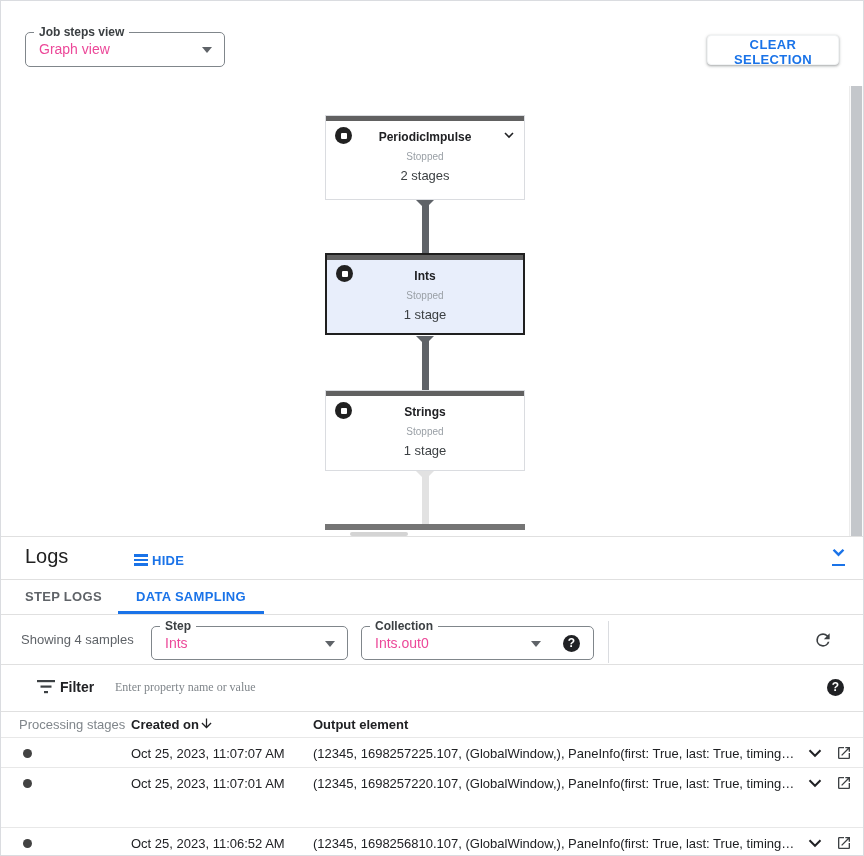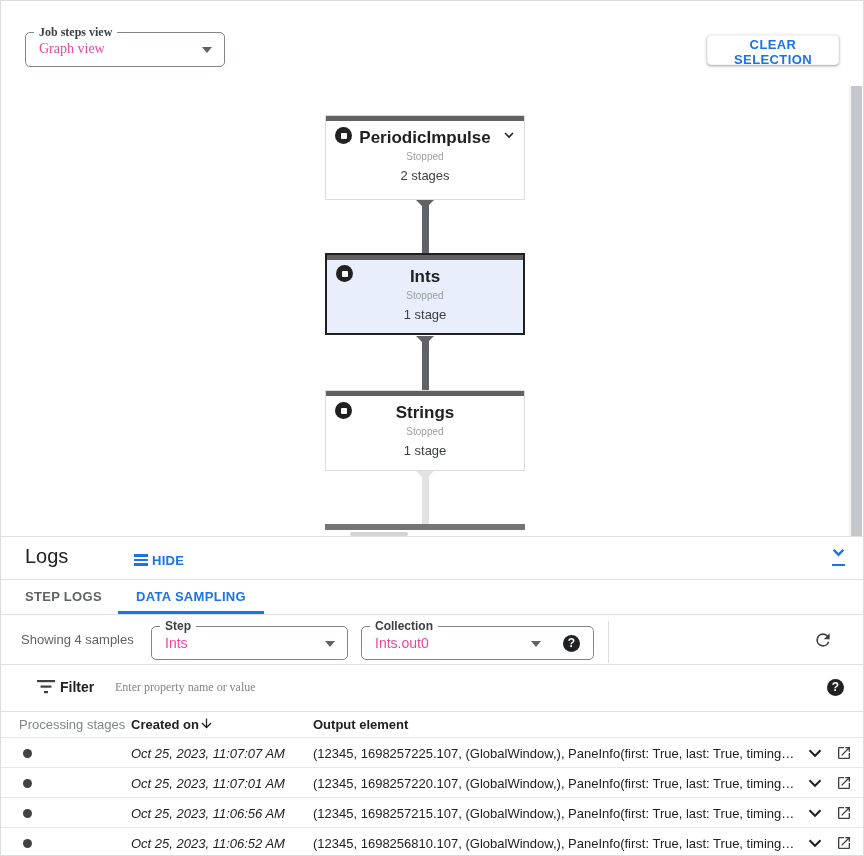--- a/index.html
+++ b/index.html
@@ -21,21 +21,21 @@
                background: #fff; border: 1px solid #f1f3f4; border-radius: 4px;
                box-shadow: 0 1px 2px rgba(60,64,67,.30), 0 1px 3px 1px rgba(60,64,67,.15);
                color: #1a73e8; font-family: "Liberation Sans", sans-serif;
                font-size: 13px; font-weight: 700; letter-spacing: .4px; cursor: pointer; }
 
   
   .gnode { position: absolute; left: 324px; width: 200px; background: #fff;
            border: 1px solid #dadce0; text-align: center; cursor: pointer; }
   .gnode .topbar { height: 5px; background: #616161; }
   .gnode.selected { background: #e8eefb; border: 2px solid #1f1f1f; }
-  .gnode .ntitle  { font-size: 17px; font-weight: 700; color: #202124; line-height: 19px; margin-top: 7px; }
+  .gnode .ntitle  { font-size: 12px; font-weight: 700; color: #202124; line-height: 19px; margin-top: 7px; }
   .gnode .nstatus { font-size: 10px; color: #9aa0a6; line-height: 19px; }
   .gnode .nstages { font-size: 13px; color: #3c4043; line-height: 19px; }
   .nicon { position: absolute; left: 9px; top: 11px; width: 17px; height: 17px;
            border-radius: 50%; background: #212121; }
   .nicon::after { content: ""; position: absolute; left: 5.5px; top: 5.5px; width: 6px; height: 6px;
                   background: #fff; border-radius: 1px; }
   .gnode.selected .nicon { top: 10px; }
   .nchev { position: absolute; right: 7px; top: 11px; }
 
   .edge  { position: absolute; left: 421px; width: 7px; background: #5f6368; }
@@ -78,34 +78,34 @@
                   font-size: 12px; color: #202124; font-family: Liberation Serif, serif; }
   .filter-input::placeholder { color: #80868b; opacity: 1; }
 
   .thead { position: absolute; top: 175px; left: 0; width: 862px; height: 25px; }
   .thead .c1 { position: absolute; left: 18px; top: 5px; font-size: 13px; color: #80868b; }
   .thead .c2 { position: absolute; left: 130px; top: 5px; font-size: 13px; font-weight: 700; color: #202124; }
   .thead .c3 { position: absolute; left: 312px; top: 5px; font-size: 13px; font-weight: 700; color: #202124; }
 
   .trow { position: absolute; left: 0; width: 862px; height: 30px; border-top: 1px solid #e8e8e8; }
   .trow .bullet { position: absolute; left: 22px; top: 11px; width: 9px; height: 9px; border-radius: 50%; background: #424242; }
-  .trow .ts  { position: absolute; left: 130px; top: 8px; font-size: 13px; color: #202124; white-space: nowrap; font-style: italic; }
+  .trow .ts  { position: absolute; left: 130px; top: 8px; font-size: 13px; color: #202124; white-space: nowrap; }
   .trow .out { position: absolute; left: 312px; top: 8px; width: 487px; font-size: 13px; color: #202124;
                white-space: nowrap; overflow: hidden; text-overflow: ellipsis; }
   .trow .rchev { position: absolute; left: 803px; top: 4px; cursor: pointer; background: none; border: none; padding: 0; }
   .trow .ropen { position: absolute; left: 835px; top: 7px; cursor: pointer; background: none; border: none; padding: 0; }
 </style>
 </head>
 <body>
 
 <div class="page">
 
   <div class="abs" style="left:0;top:0;width:862px;height:535px;">
 
-    <div class="mselect" style="left:24px;top:31px;width:200px;height:35px;font-family:Liberation Serif, serif;">
+    <div class="mselect" style="left:24px;top:31px;width:200px;height:35px;">
       <span class="flabel">Job steps view</span>
       <span class="fvalue">Graph view</span>
       <span class="farrow"></span>
     </div>
 
     <button class="clear-btn">CLEAR SELECTION</button>
 
     <div class="gnode" style="top:114px;height:85px;">
       <div class="topbar"></div>
       <span class="nicon"></span>
@@ -235,31 +235,20 @@
       <span class="bullet"></span>
       <span class="ts">Oct 25, 2023, 11:07:01 AM</span>
       <span class="out">(12345, 1698257220.107, (GlobalWindow,), PaneInfo(first: True, last: True, timing…</span>
       <button class="rchev"><svg width="22" height="22" viewBox="0 0 24 24">
             <path d="M6 9l6 6 6-6" fill="none" stroke="#202124" stroke-width="2.2"></path>
           </svg></button>
       <button class="ropen"><svg width="16" height="16" viewBox="0 0 24 24" fill="#3c4043">
             <path d="M19 19H5V5h7V3H5a2 2 0 0 0-2 2v14a2 2 0 0 0 2 2h14c1.1 0 2-.9 2-2v-7h-2v7zM14 3v2h3.59l-9.83 9.83 1.41 1.41L19 6.41V10h2V3h-7z"></path>
           </svg></button>
     </div>
-    <div class="trow" style="top:260px;">
-      <span class="bullet"></span>
-      <span class="ts">Oct 25, 2023, 11:06:56 AM</span>
-      <span class="out">(12345, 1698257215.107, (GlobalWindow,), PaneInfo(first: True, last: True, timing…</span>
-      <button class="rchev"><svg width="22" height="22" viewBox="0 0 24 24">
-            <path d="M6 9l6 6 6-6" fill="none" stroke="#202124" stroke-width="2.2"></path>
-          </svg></button>
-      <button class="ropen"><svg width="16" height="16" viewBox="0 0 24 24" fill="#3c4043">
-            <path d="M19 19H5V5h7V3H5a2 2 0 0 0-2 2v14a2 2 0 0 0 2 2h14c1.1 0 2-.9 2-2v-7h-2v7zM14 3v2h3.59l-9.83 9.83 1.41 1.41L19 6.41V10h2V3h-7z"></path>
-          </svg></button>
-    </div>
     <div class="trow" style="top:290px;">
       <span class="bullet"></span>
       <span class="ts">Oct 25, 2023, 11:06:52 AM</span>
       <span class="out">(12345, 1698256810.107, (GlobalWindow,), PaneInfo(first: True, last: True, timing…</span>
       <button class="rchev"><svg width="22" height="22" viewBox="0 0 24 24">
             <path d="M6 9l6 6 6-6" fill="none" stroke="#202124" stroke-width="2.2"></path>
           </svg></button>
       <button class="ropen"><svg width="16" height="16" viewBox="0 0 24 24" fill="#3c4043">
             <path d="M19 19H5V5h7V3H5a2 2 0 0 0-2 2v14a2 2 0 0 0 2 2h14c1.1 0 2-.9 2-2v-7h-2v7zM14 3v2h3.59l-9.83 9.83 1.41 1.41L19 6.41V10h2V3h-7z"></path>
           </svg></button>

